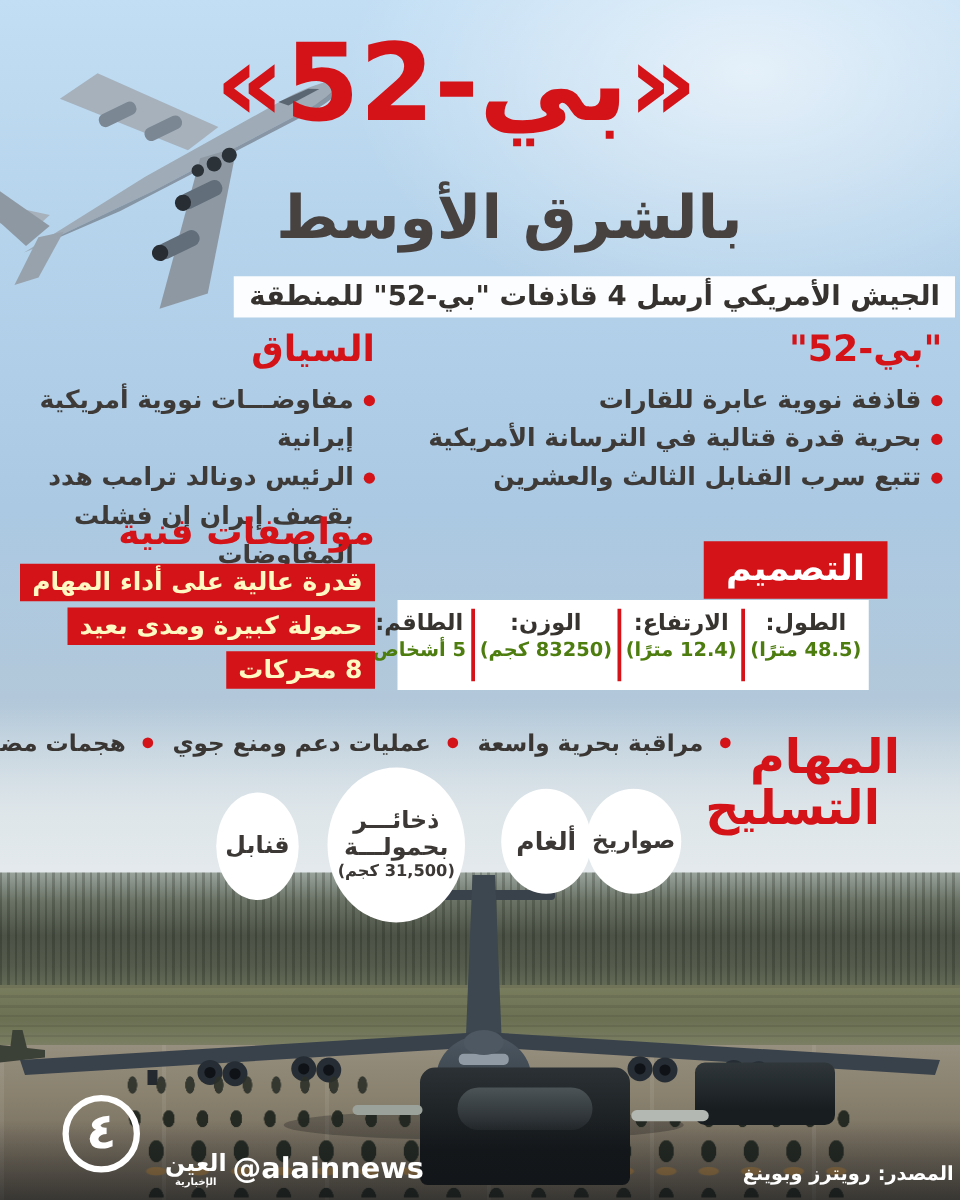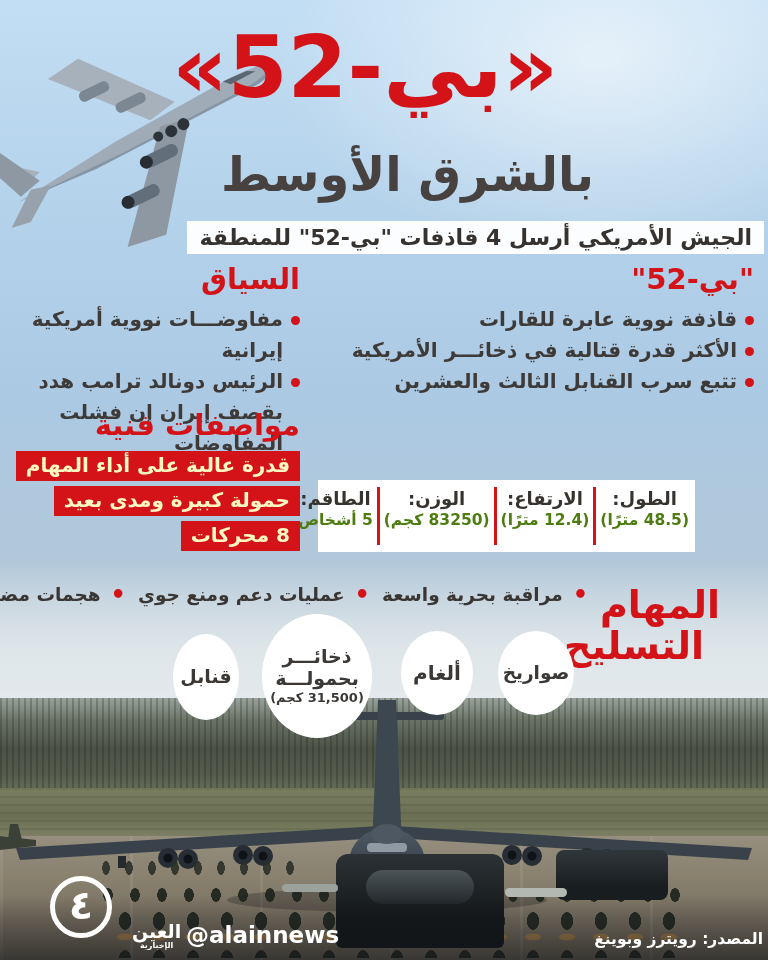--- a/index.html
+++ b/index.html
@@ -97,21 +97,21 @@
   .missions-row{position:absolute;top:566px;right:48px;z-index:6;display:flex;align-items:center;gap:12px;white-space:nowrap;}
   .missions-row .mh{color:var(--red);font-size:38px;font-weight:700;line-height:1;margin-top:20px;}
   .mission-item{color:#3a3633;font-size:18.5px;font-weight:700;}
   .mission-item:not(:first-of-type)::before{content:"•";color:var(--red);margin-left:10px;font-size:24px;vertical-align:-2px;}
   
   .armament-heading{position:absolute;top:624px;right:64px;z-index:6;color:var(--red);
     font-size:38px;font-weight:700;}
   .oval{position:absolute;z-index:6;background:#fff;border-radius:50%;
     display:flex;flex-direction:column;align-items:center;justify-content:center;
     text-align:center;color:#3b3835;font-weight:700;line-height:1.15;}
-  .oval-missiles{left:498px;top:631px;width:76px;height:84px;font-size:18.5px;}
+  .oval-missiles{left:469px;top:631px;width:76px;height:84px;font-size:18.5px;}
   .oval-mines{left:401px;top:631px;width:72px;height:84px;font-size:20px;}
   .oval-ammo{left:262px;top:614px;width:110px;height:124px;font-size:19px;}
   .oval-ammo .small{font-size:13px;font-weight:700;margin-top:2px;}
   .oval-bombs{left:173px;top:634px;width:66px;height:86px;font-size:19px;}
   
   .brand-circle{position:absolute;left:50px;top:876px;width:62px;height:62px;z-index:7;
     border:5px solid #fff;border-radius:50%;display:flex;align-items:center;justify-content:center;}
   .brand-circle .glyph{color:#fff;font-size:40px;font-weight:700;line-height:1;transform:translateY(-2px);}
   .brand-word{position:absolute;left:132px;top:922px;z-index:7;color:#fff;text-align:center;line-height:1;}
   .brand-word .nm{font-size:19px;font-weight:700;display:block;}
@@ -207,40 +207,41 @@
   <div class="bottom-shade"></div>
 
   <div class="title">«بي-52»</div>
   <div class="title-sub">بالشرق الأوسط</div>
   <div class="lede">الجيش الأمريكي أرسل 4 قاذفات "بي-52" للمنطقة</div>
 
   <section class="b52-col">
     <h2 class="sec-heading">"بي-52"</h2>
     <ul class="blist">
       <li>قاذفة نووية عابرة للقارات</li>
-      <li>الأكثر قدرة قتالية في ذخائـــر الأمريكية</li>
+      <li>بحرية قدرة قتالية في الترسانة الأمريكية</li>
       <li>تتبع سرب القنابل الثالث والعشرين</li>
     </ul>
   </section>
 
   <section class="context-col">
     <h2 class="sec-heading">السياق</h2>
     <ul class="blist">
       <li class="wrap">مفاوضـــات نووية أمريكية إيرانية</li>
       <li class="wrap">الرئيس دونالد ترامب هدد بقصف إيران إن فشلت المفاوضات</li>
     </ul>
   </section>
 
   <section class="specs-col">
     <h2 class="sec-heading">مواصفات فنية</h2>
     <span class="chip">قدرة عالية على أداء المهام</span>
     <span class="chip">حمولة كبيرة ومدى بعيد</span>
     <span class="chip">8 محركات</span>
   </section>
 
+  <div class="design-box">التصميم</div>
   <div class="design-panel">
     <div class="design-cell">
       <span class="lbl">الطول:</span>
       <span class="val">(48.5 مترًا)</span>
     </div>
     <div class="design-cell">
       <span class="lbl">الارتفاع:</span>
       <span class="val">(12.4 مترًا)</span>
     </div>
     <div class="design-cell">

